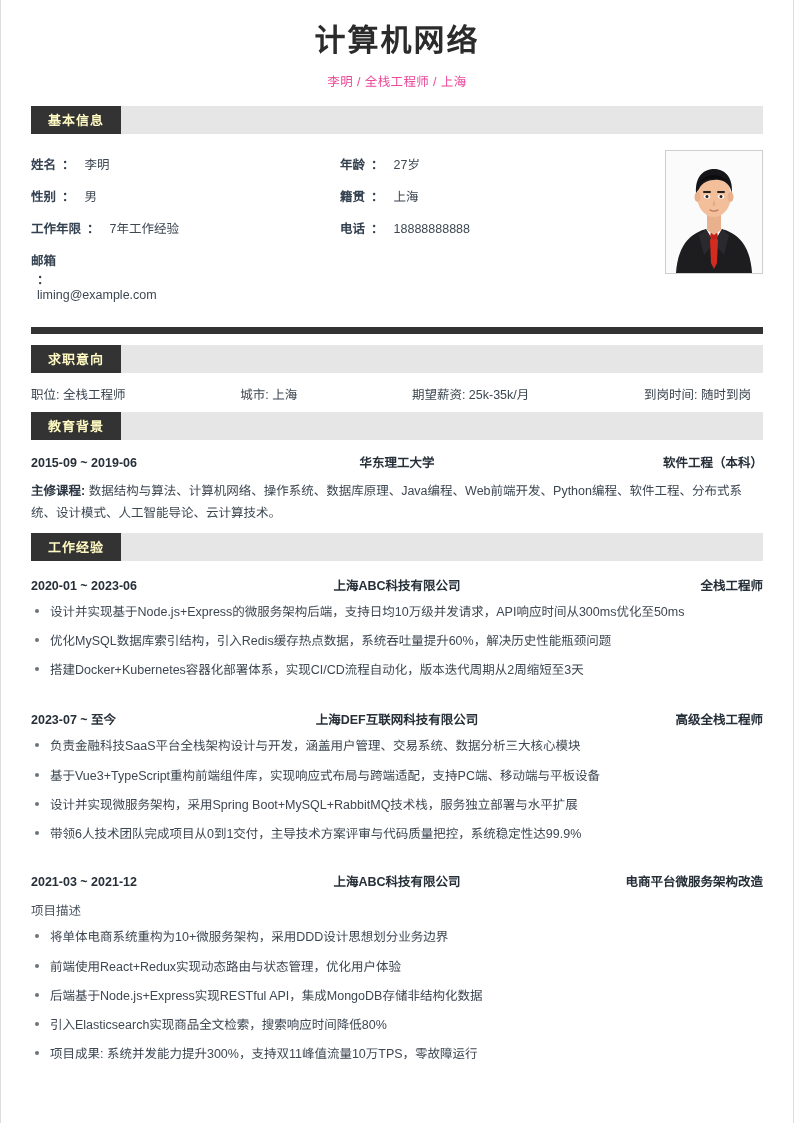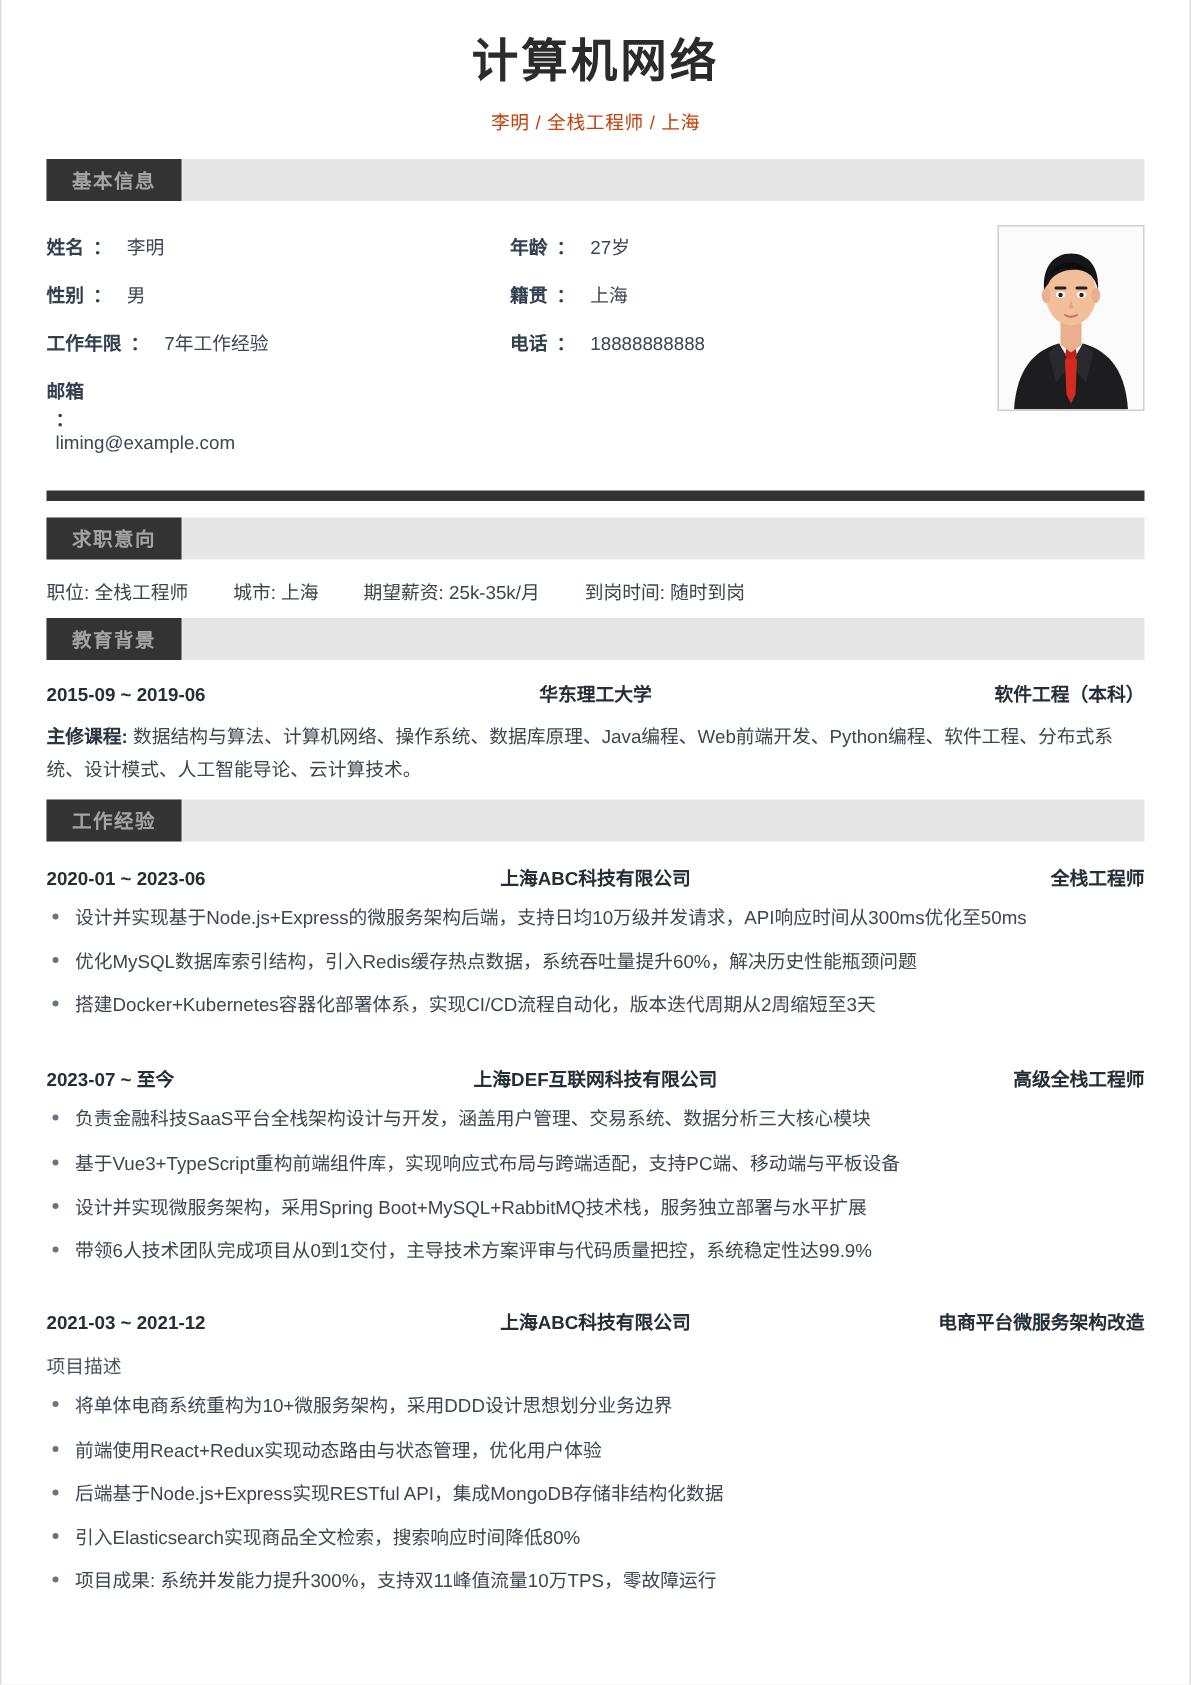--- a/index.html
+++ b/index.html
@@ -33,35 +33,35 @@
     font-size: 31px;
     font-weight: bold;
     color: #2b2b2b;
     letter-spacing: 2px;
     line-height: 1.25;
     margin: 0;
   }
   .doc-subtitle {
     margin-top: 10px;
     font-size: 12.5px;
-    color: #c2410c;
+    color: #ec4899;
     letter-spacing: .4px;
   }
 
   
   .section-bar {
     margin: 0 30px;
     height: 28px;
     background: #e6e6e6;
     display: flex;
     align-items: stretch;
   }
   .section-bar .tag {
     background: #333333;
-    color: #a3a3a3;
+    color: #fef9c3;
     font-size: 13px;
     font-weight: bold;
     letter-spacing: 1px;
     display: flex;
     align-items: center;
     padding: 0 17px;
     white-space: nowrap;
   }
 
   
@@ -119,20 +119,21 @@
   }
 
   
   .intention-row {
     padding: 11px 30px 9px 30px;
     font-size: 12.5px;
     color: #3c4650;
     display: flex;
     flex-wrap: wrap;
     align-items: baseline;
+    justify-content: space-between;
   }
   .intention-item { margin-right: 30px; white-space: nowrap; }
   .intention-item:last-child { margin-right: 12px; }
 
   
   .edu-block { padding: 12px 30px 8px 30px; }
   .three-col {
     display: flex;
     align-items: baseline;
     font-size: 12.5px;

